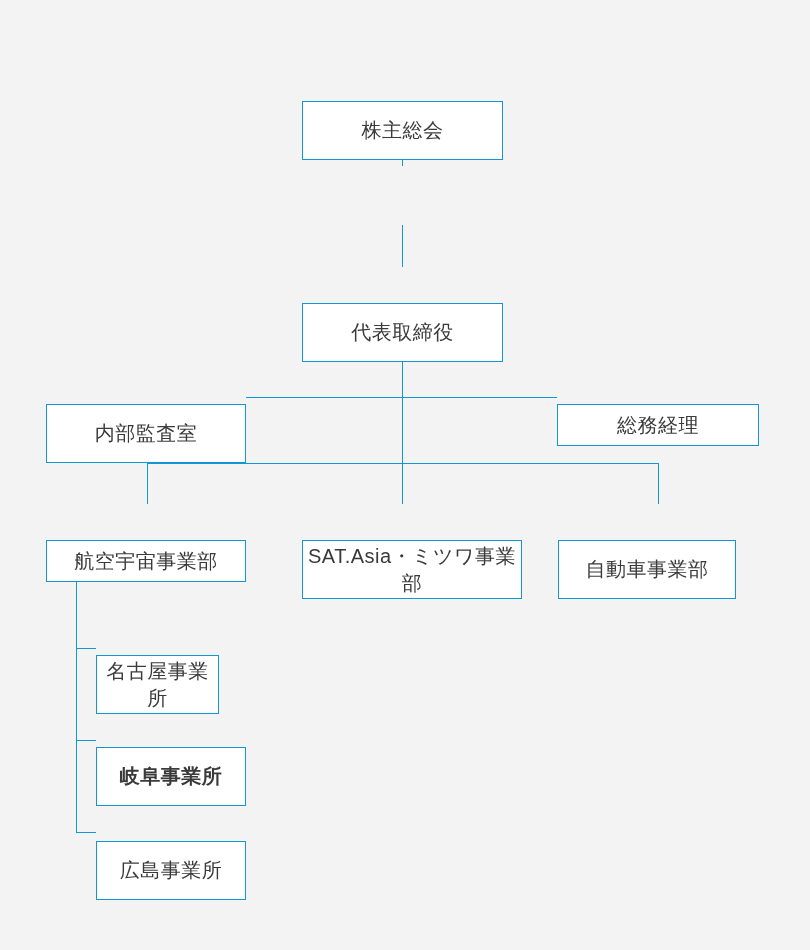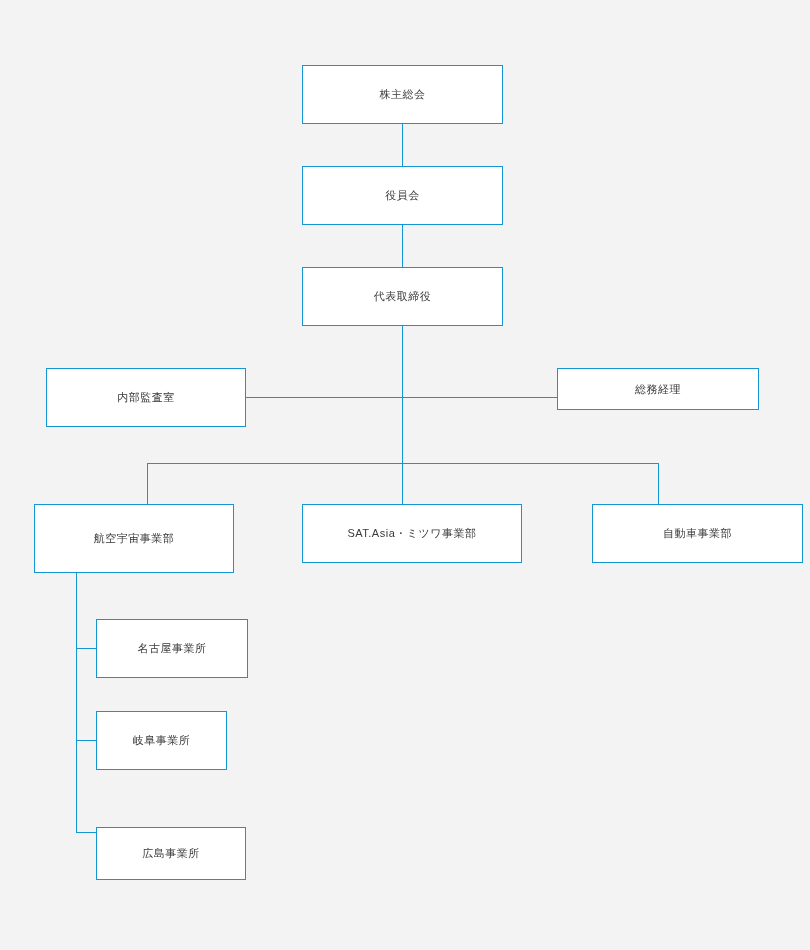--- a/index.html
+++ b/index.html
@@ -20,44 +20,45 @@
     height: 950px;
     overflow: hidden;
   }
   .node {
     position: absolute;
     background: var(--box-bg);
     border: 1px solid var(--line);
     display: flex;
     align-items: center;
     justify-content: center;
-    font-size: 11px;
+    font-size: 20px;
     color: var(--text);
     letter-spacing: 0.5px;
-    text-align: right;
+    text-align: center;
+    margin-top: 36px;
   }
   .conn {
     position: absolute;
     background: var(--line);
   }
   .conn.v { width: 1px; }
   .conn.h { height: 1px; }
 
   
   .n-shareholders   { left: 302px; top:  65px; width: 201px; height: 59px; }
   .n-board          { left: 302px; top: 166px; width: 201px; height: 59px; }
   .n-ceo            { left: 302px; top: 267px; width: 201px; height: 59px; }
   .n-audit          { left:  46px; top: 368px; width: 200px; height: 59px; }
   .n-general        { left: 557px; top: 368px; width: 202px; height: 42px; }
-  .n-aerospace      { left:  34px; top: 504px; width: 200px; height: 69px; }
+  .n-aerospace      { left:  46px; top: 504px; width: 200px; height: 42px; }
   .n-sat            { left: 302px; top: 504px; width: 220px; height: 59px; }
-  .n-automotive     { left: 592px; top: 504px; width: 211px; height: 59px; font-family: Liberation Serif, serif; }
-  .n-nagoya         { left:  96px; top: 619px; width: 152px; height: 59px; }
-  .n-gifu           { left:  96px; top: 711px; width: 131px; height: 59px; }
-  .n-hiroshima      { left:  96px; top: 827px; width: 150px; height: 53px; }
+  .n-automotive     { left: 558px; top: 504px; width: 178px; height: 59px; font-family: Liberation Serif, serif; }
+  .n-nagoya         { left:  96px; top: 619px; width: 123px; height: 59px; }
+  .n-gifu           { left:  96px; top: 711px; width: 150px; height: 59px; font-weight: bold; }
+  .n-hiroshima      { left:  96px; top: 805px; width: 150px; height: 59px; }
 
   
   .c-sh-board       { left: 402px; top: 124px; height:  42px; }
   .c-board-ceo      { left: 402px; top: 225px; height:  42px; }
   .c-ceo-down       { left: 402px; top: 326px; height: 178px; }
   .c-audit-general  { left: 246px; top: 397px; width:  311px; }
   .c-branch         { left: 147px; top: 463px; width:  512px; }
   .c-drop-left      { left: 147px; top: 463px; height:  41px; }
   .c-drop-right     { left: 658px; top: 463px; height:  41px; }
   .c-aero-spine     { left:  76px; top: 563px; height: 270px; }
@@ -78,23 +79,20 @@
   <div class="conn v c-drop-left"></div>
   <div class="conn v c-drop-right"></div>
   <div class="conn v c-aero-spine"></div>
   <div class="conn h c-stub-nagoya"></div>
   <div class="conn h c-stub-gifu"></div>
   <div class="conn h c-stub-hiroshima"></div>
 
   <div class="node n-shareholders">
     <span>株主総会</span>
   </div>
-  <div class="node n-board">
-    <span>役員会</span>
-  </div>
   <div class="node n-ceo">
     <span>代表取締役</span>
   </div>
   <div class="node n-audit">
     <span>内部監査室</span>
   </div>
   <div class="node n-general">
     <span>総務経理</span>
   </div>
   <div class="node n-aerospace">

